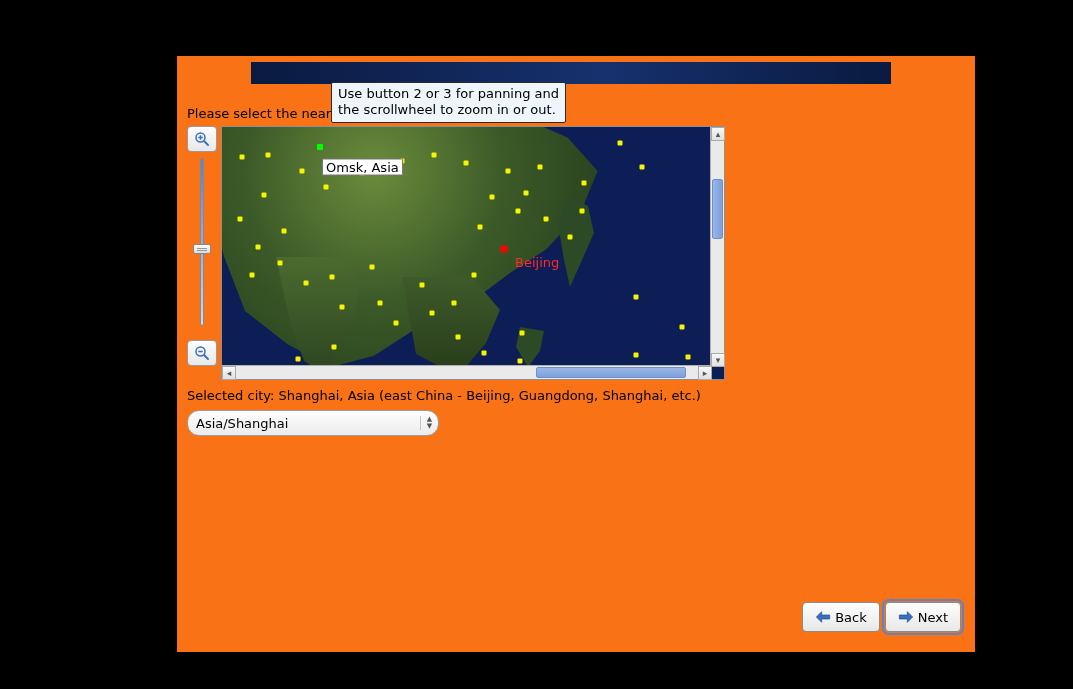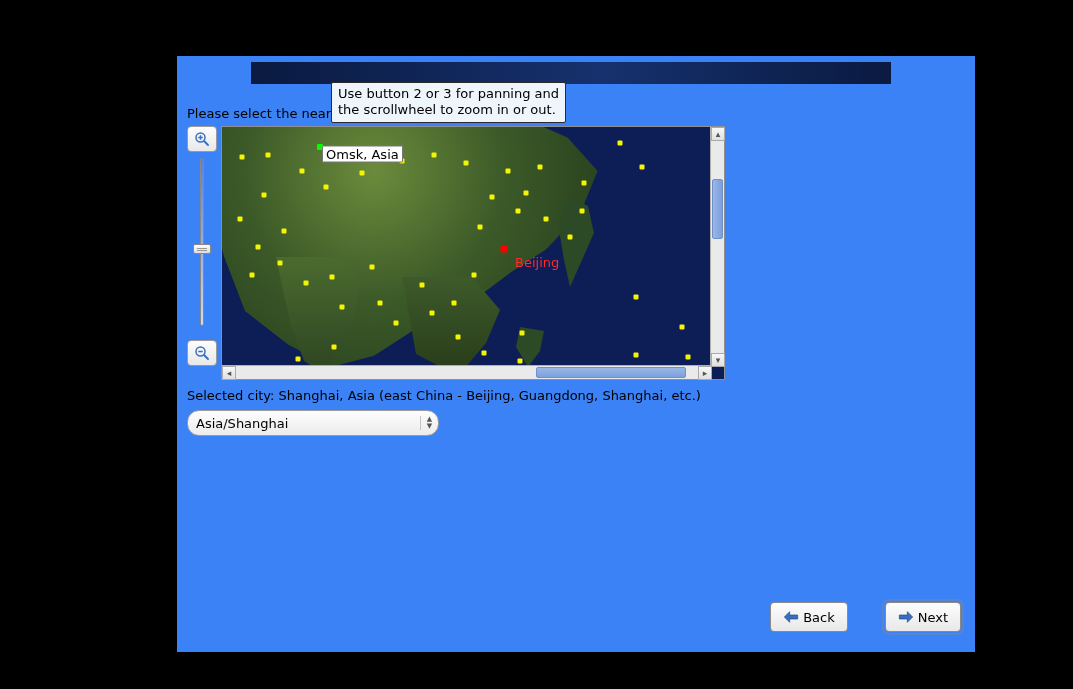--- a/index.html
+++ b/index.html
@@ -14,21 +14,21 @@
     height: 689px;
     overflow: hidden;
     position: relative;
   }
   .installer-window {
     position: absolute;
     left: 177px;
     top: 56px;
     width: 798px;
     height: 596px;
-    background: #3b82f6;
+    background: #f97316;
   }
   .header-bar {
     position: absolute;
     left: 74px;
     top: 6px;
     width: 640px;
     height: 22px;
     background: linear-gradient(90deg, #0a1a40 0%, #16316e 55%, #0a1a40 100%);
   }
   .tooltip {
@@ -300,21 +300,20 @@
     display: flex;
     align-items: center;
     justify-content: center;
     gap: 4px;
     font-size: 13px;
     cursor: pointer;
   }
   .btn.focus {
     outline: 2px solid #5a86c9;
     outline-offset: 1px;
-    margin-left: 32px;
   }
   .arrow-icon { width: 16px; height: 14px; }
 </style>
 </head>
 <body>
 
 <div class="installer-window">
 
   <div class="header-bar"></div>
 
@@ -395,21 +394,21 @@
             <div class="city-dot" style="left: 298px; top: 234px;"></div>
             <div class="city-dot" style="left: 76px; top: 232px;"></div>
             <div class="city-dot" style="left: 112px; top: 220px;"></div>
             <div class="city-dot" style="left: 414px; top: 170px;"></div>
             <div class="city-dot" style="left: 460px; top: 200px;"></div>
             <div class="city-dot" style="left: 466px; top: 230px;"></div>
             <div class="city-dot" style="left: 414px; top: 228px;"></div>
             <div class="city-dot cursor" style="left: 98px; top: 20px;"></div>
             <div class="city-dot selected" style="left: 282px; top: 122px;"></div>
           </div>
-        <div class="city-label hover" style="left:100px; top:27px;">Omsk, Asia</div>
+        <div class="city-label hover" style="left:100px; top:40px;">Omsk, Asia</div>
         <div class="city-label selected" style="left:293px; top:135px;">Beijing</div>
       </div>
 
       <div class="vscroll">
         <div class="arrow top">▴</div>
         <div class="track">
           <div class="thumb"></div>
         </div>
         <div class="arrow bottom">▾</div>
       </div>

